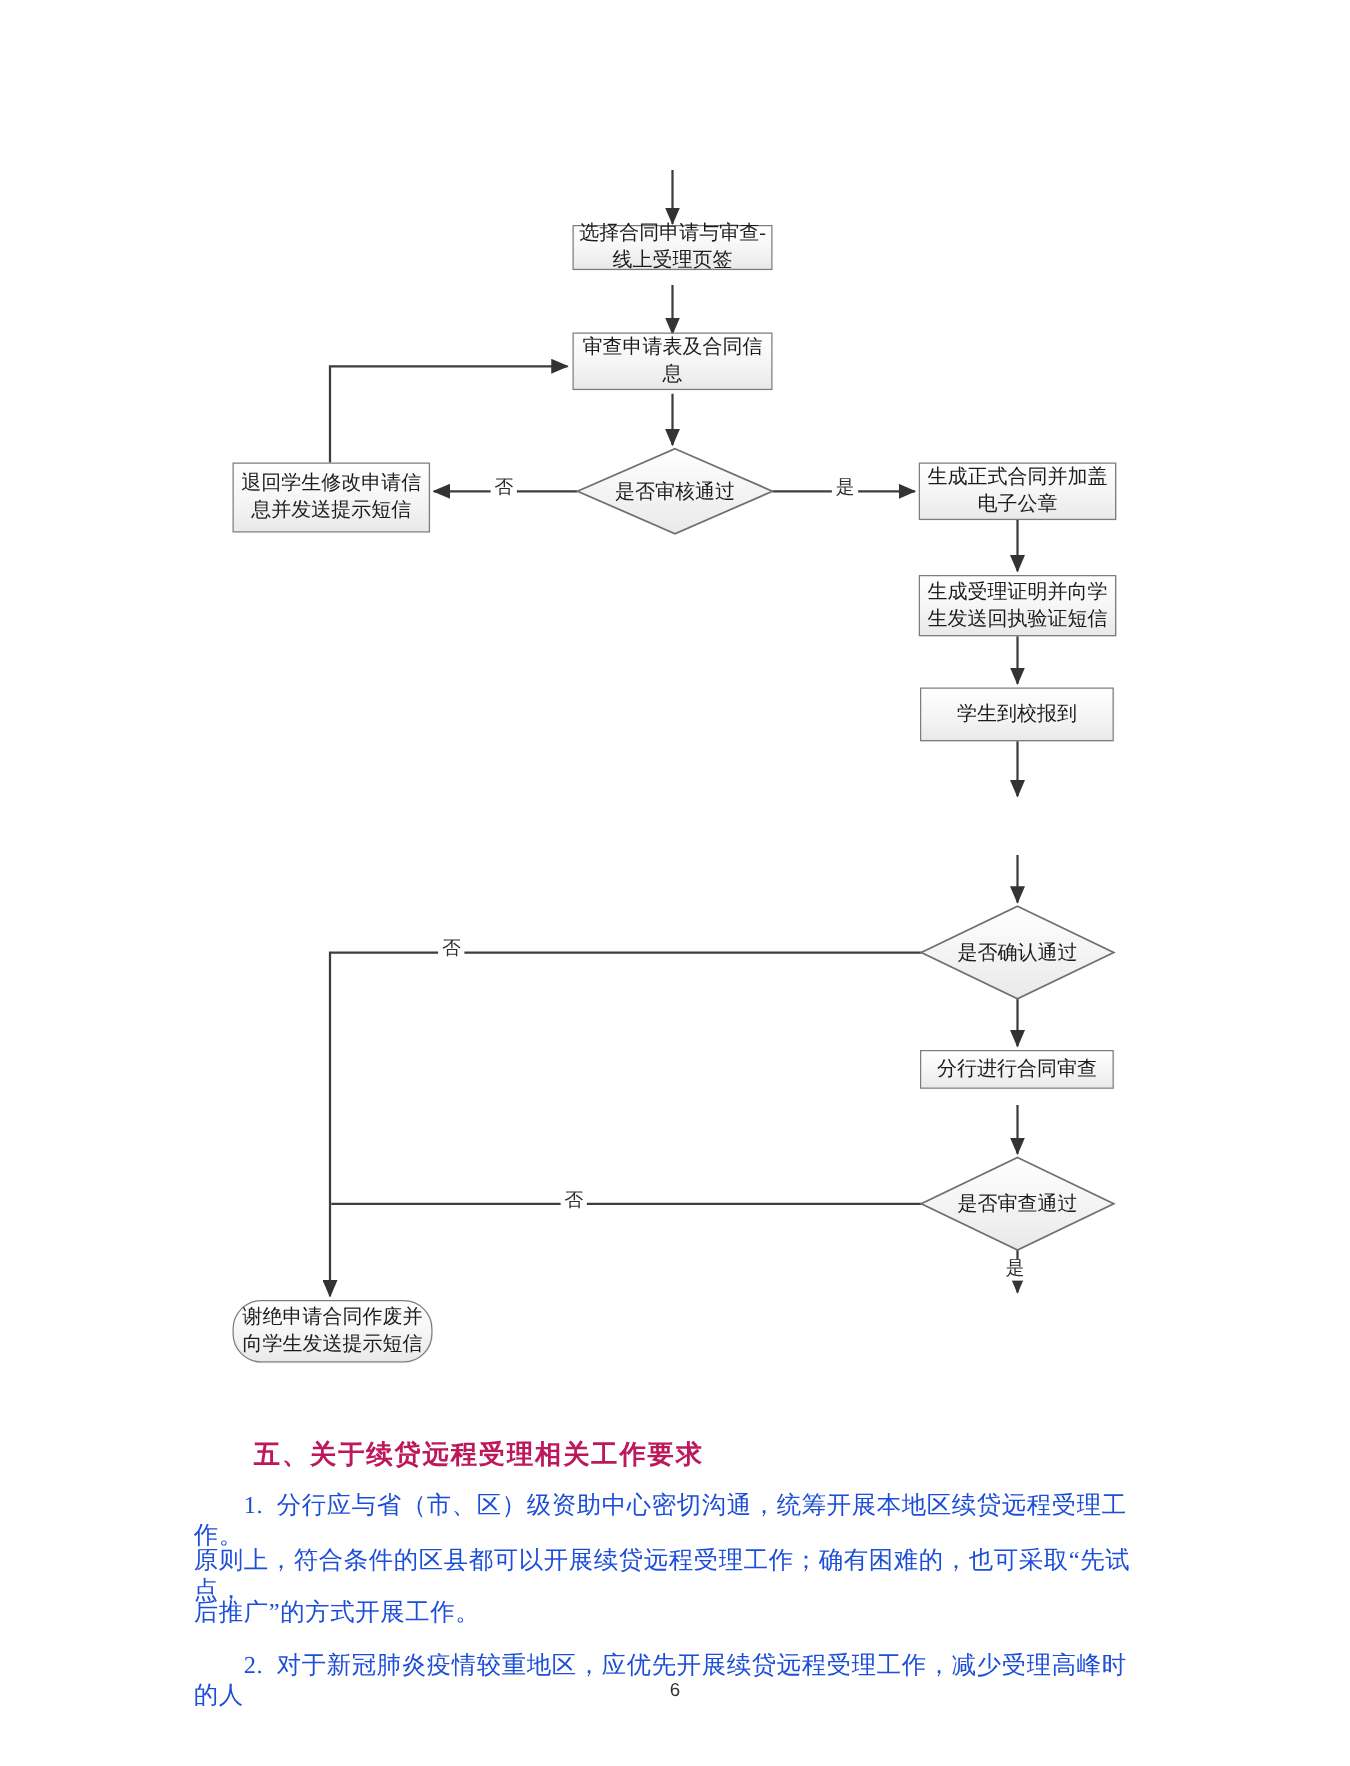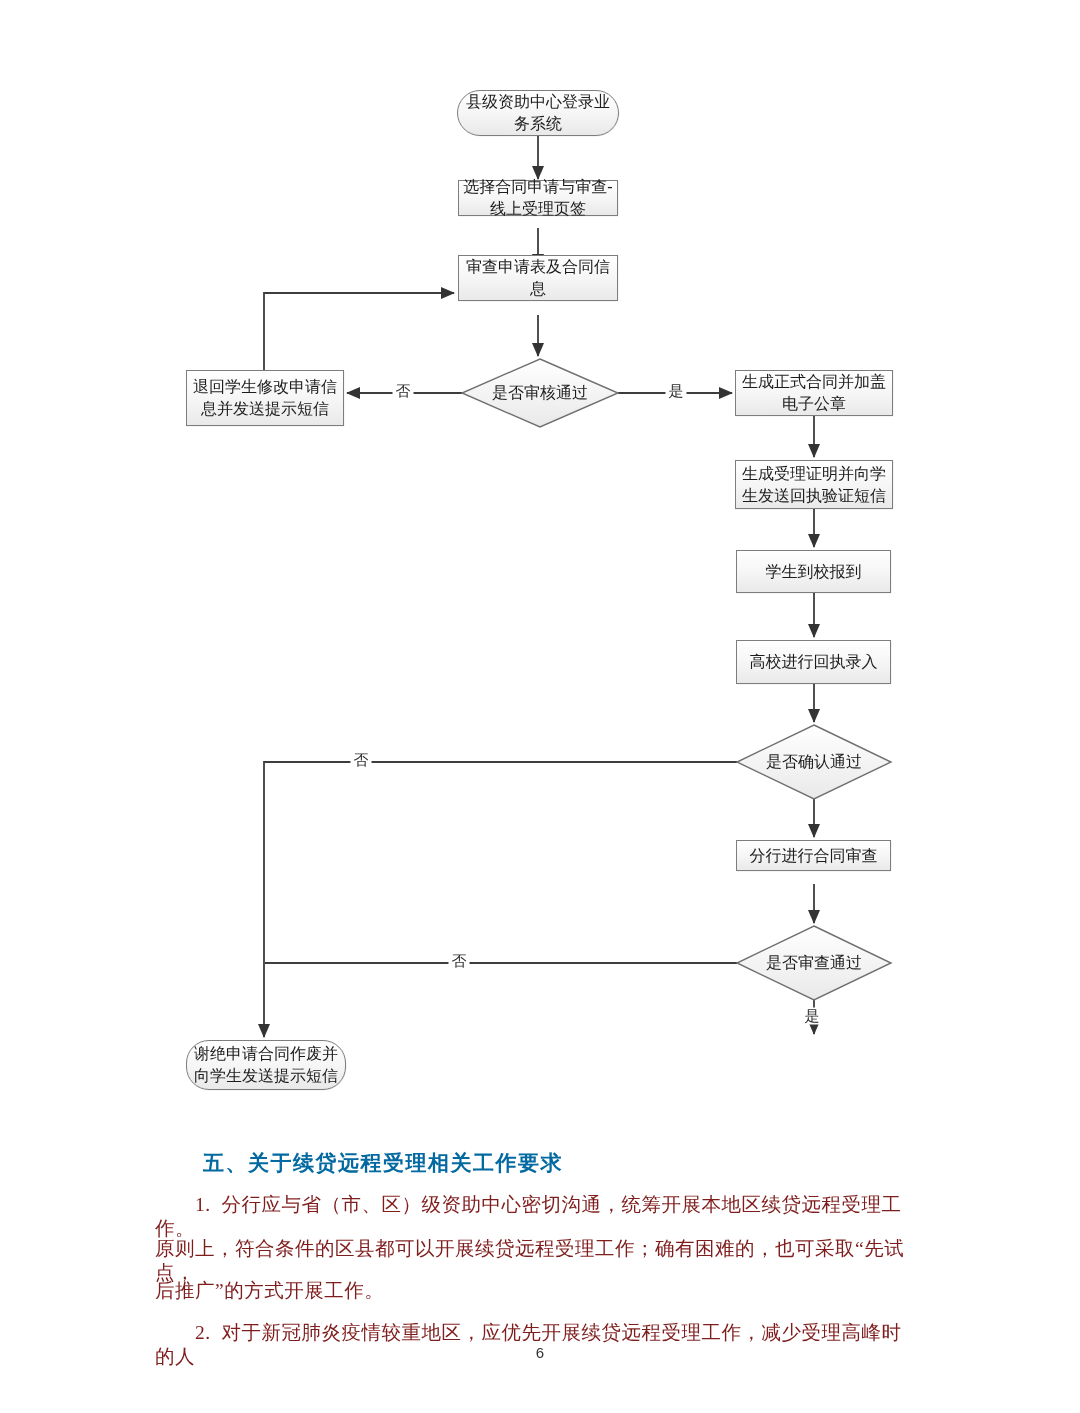--- a/index.html
+++ b/index.html
@@ -37,28 +37,28 @@
     font-size:15px; color:#2d2d2d;
     background:#ffffff; padding:0 3px;
     line-height:17px;
   }
   .section-heading {
     position:absolute;
     left:203px; top:1149px;
     font-family:"Liberation Sans", sans-serif;
     font-weight:bold;
     font-size:21px;
-    color:#0369a1;
+    color:#be185d;
     letter-spacing:1.5px;
   }
   .body-line {
     position:absolute;
     left:155px; width:765px;
     font-size:19.5px; line-height:24px;
-    color:#7f1d1d;
+    color:#1d4ed8;
     white-space:pre-wrap;
     letter-spacing:0.5px;
   }
   .body-line.indent { text-indent:40px; }
   .page-number {
     position:absolute;
     left:0; top:1344px; width:1080px;
     text-align:center;
     font-family:"Liberation Sans", sans-serif;
     font-size:15px; color:#333333;
@@ -96,43 +96,40 @@
       <path d="M737 963 H265"></path>
       <path d="M814 1000 V1034" marker-end="url(#arr)"></path>
     </g>
     <g fill="url(#nodeGrad)" stroke="#6f6f6f" stroke-width="1.4">
       <polygon points="540,359 618,393 540,427 462,393"></polygon>
       <polygon points="814,725 891,762 814,799 737,762"></polygon>
       <polygon points="814,926 891,963 814,1000 737,963"></polygon>
     </g>
   </svg>
 
-  <div class="node terminal" style="left:457px; top:90px; width:162px; height:46px;">县级资助中心登录业
-务系统</div>
 
   <div class="node" style="left:458px; top:180px; width:160px; height:36px;">选择合同申请与审查-
 线上受理页签</div>
 
-  <div class="node" style="left:458px; top:255px; width:160px; height:46px;">审查申请表及合同信
+  <div class="node" style="left:458px; top:266px; width:160px; height:46px;">审查申请表及合同信
 息</div>
 
   <div class="diamond-label" style="left:462px; top:381px; width:156px; height:24px;">是否审核通过</div>
 
   <div class="node" style="left:186px; top:370px; width:158px; height:56px;">退回学生修改申请信
 息并发送提示短信</div>
 
   <div class="node" style="left:735px; top:370px; width:158px; height:46px;">生成正式合同并加盖
 电子公章</div>
 
   <div class="node" style="left:735px; top:460px; width:158px; height:49px;">生成受理证明并向学
 生发送回执验证短信</div>
 
   <div class="node" style="left:736px; top:550px; width:155px; height:43px;">学生到校报到</div>
 
-  <div class="node" style="left:736px; top:640px; width:155px; height:44px;">高校进行回执录入</div>
 
   <div class="diamond-label" style="left:737px; top:750px; width:154px; height:24px;">是否确认通过</div>
 
   <div class="node" style="left:736px; top:840px; width:155px; height:31px;">分行进行合同审查</div>
 
   <div class="diamond-label" style="left:737px; top:951px; width:154px; height:24px;">是否审查通过</div>
 
 
   <div class="node terminal" style="left:186px; top:1040px; width:160px; height:50px;">谢绝申请合同作废并
 向学生发送提示短信</div>

